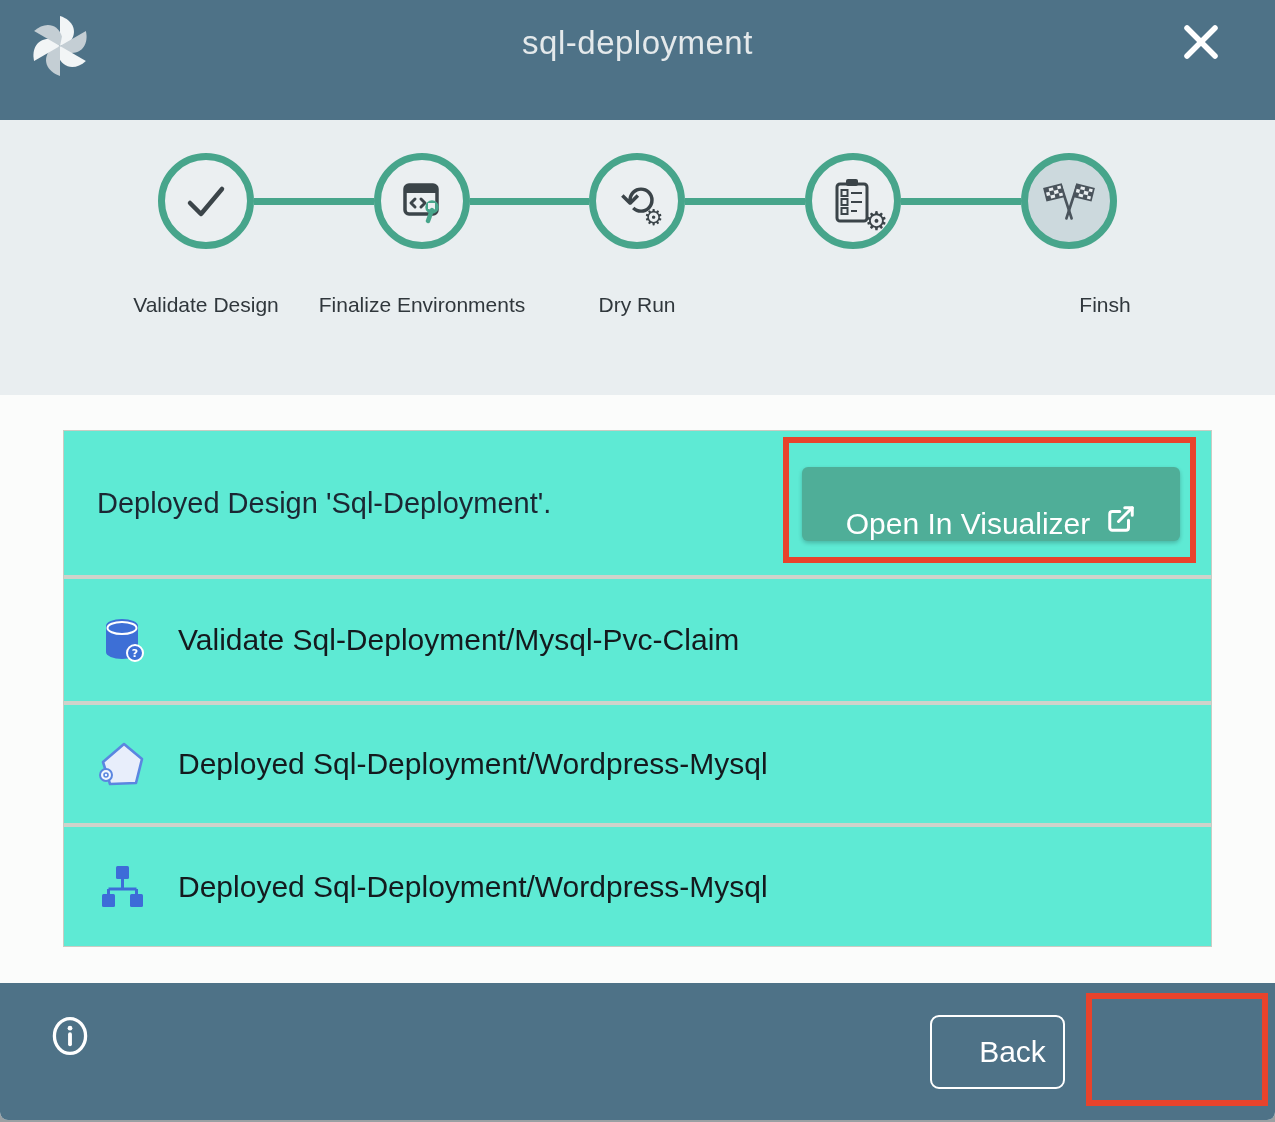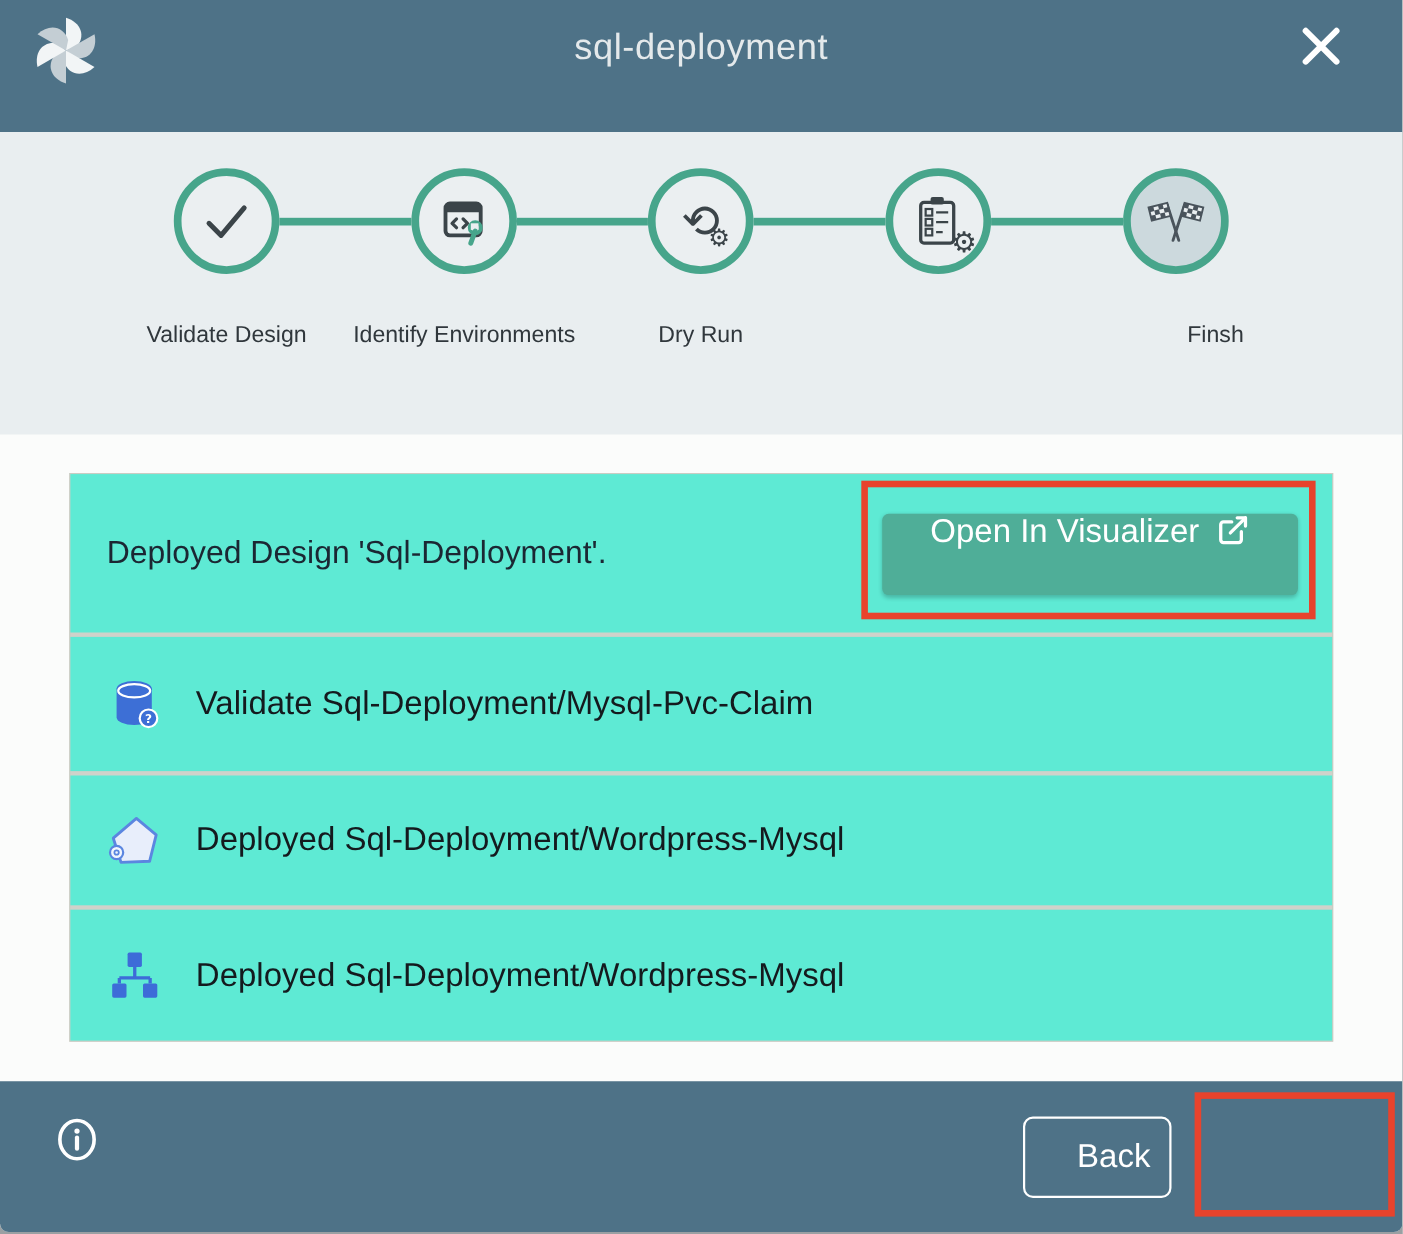--- a/index.html
+++ b/index.html
@@ -36,21 +36,21 @@
              border:1px solid #c9ccc3; }
   .row { background:#5eead4; display:flex; align-items:center; position:relative; }
   .row + .row { margin-top:4px; }
   .row-message { height:144px; padding-left:33px; font-size:29px; color:#1b2733; }
   .row-item { padding-left:34px; font-size:30px; color:#141a1e; }
   .row-item .ricon { width:48px; height:48px; margin-right:32px; flex:0 0 48px; }
   .r2 { height:122px; } .r3 { height:118px; } .r4 { height:119px; }
 
   .viz-btn { position:absolute; left:738px; top:36px; width:378px; height:74px;
              background:#4fae98; border:none; border-radius:6px; color:#fff; font-size:30px;
-             font-family:inherit; display:flex; align-items:flex-start; justify-content:center;
+             font-family:inherit; display:flex; align-items:flex-end; justify-content:center;
              gap:16px; cursor:pointer; box-shadow:0 2px 4px rgba(0,0,0,.22); }
 
   
   .anno { position:absolute; border:6px solid #e8432c; pointer-events:none; }
   .anno-viz { top:437px; left:783px; width:413px; height:126px; }
   .anno-finish { top:993px; left:1086px; width:182px; height:113px; }
 
   
   .footer { position:absolute; top:983px; left:0; width:100%; height:139px; background:#4e7287;
             border-radius:0 0 8px 8px; }
@@ -166,21 +166,21 @@
             <rect x="5" y="4.5" width="5" height="5" fill="#4a545c"></rect>
               <rect x="15" y="4.5" width="5" height="5" fill="#4a545c"></rect>
             <rect x="0" y="9" width="5" height="5" fill="#4a545c"></rect>
               <rect x="10" y="9" width="5" height="5" fill="#4a545c"></rect>
           </g>
         </svg>
       </span>
     </div>
 
     <div class="step-label" style="left:86px;">Validate Design</div>
-    <div class="step-label" style="left:302px;">Identify Environments</div>
+    <div class="step-label" style="left:302px;">Finalize Environments</div>
     <div class="step-label" style="left:517px;">Dry Run</div>
     <div class="step-label" style="left:985px;">Finsh</div>
   </div>
 
   <div class="results">
 
     <div class="row row-message">
       <span>Deployed Design 'Sql-Deployment'.</span>
       <button class="viz-btn">
         <span>Open In Visualizer</span>

